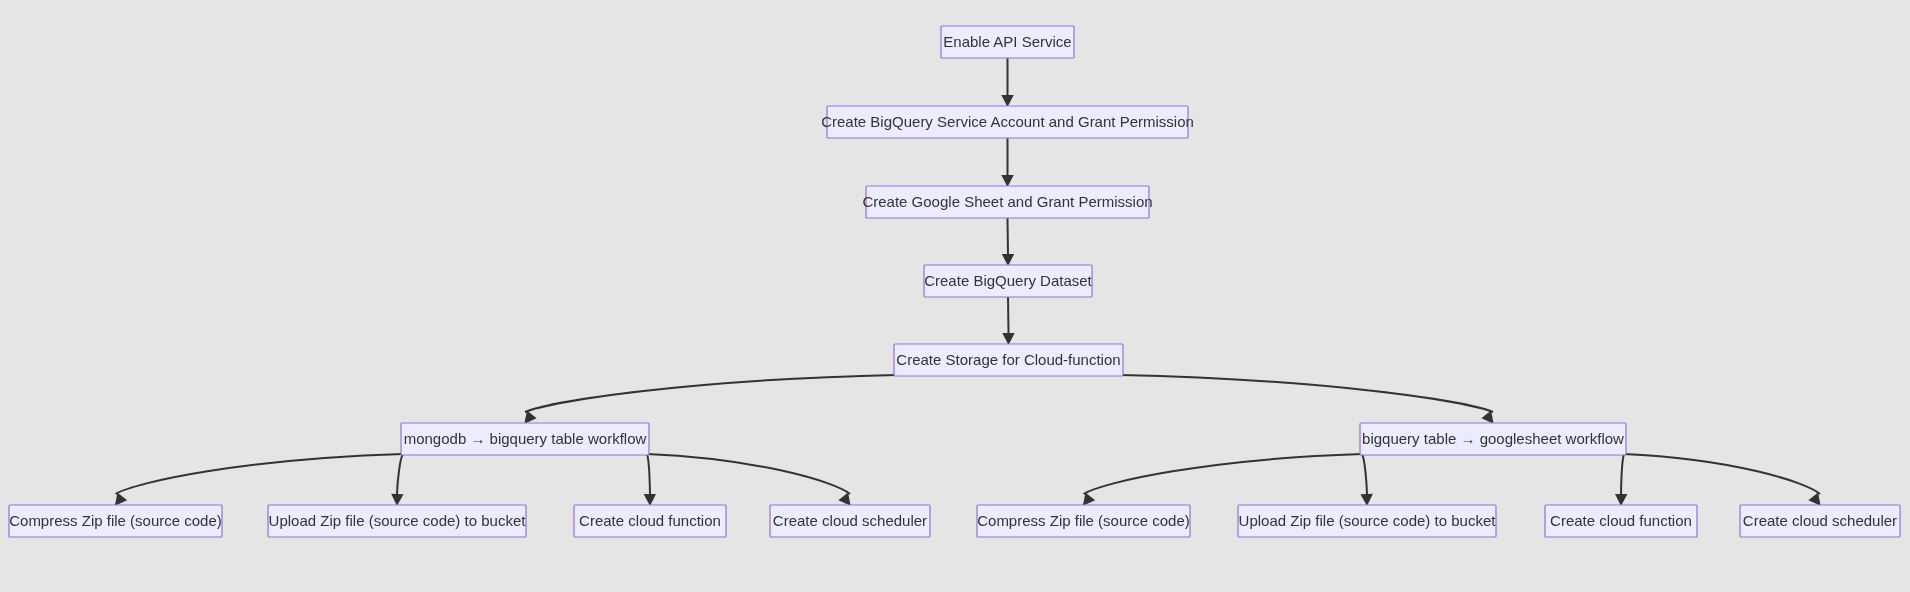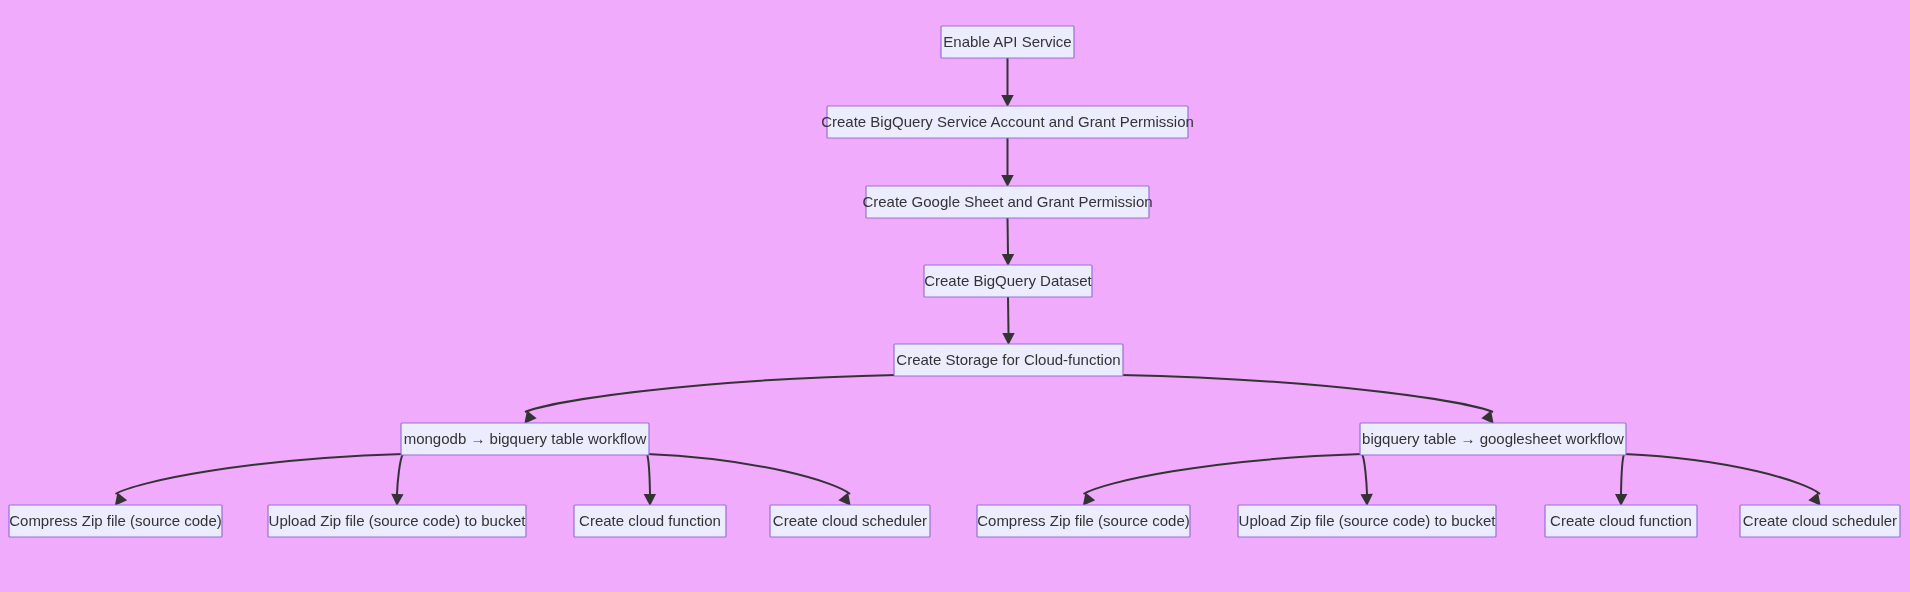--- a/index.html
+++ b/index.html
@@ -11,21 +11,21 @@
   body {
     font-family: "Liberation Sans", sans-serif;
     width: 1910px;
     height: 592px;
     overflow: hidden;
   }
   #diagram-root {
     position: relative;
     width: 1910px;
     height: 592px;
-    background: #f0abfc;
+    background: #e5e5e5;
   }
   svg#flowchart {
     display: block;
     width: 1910px;
     height: 592px;
   }
   .node-box {
     fill: #ececff;
     stroke: #9370db;
     stroke-width: 1.2px;

